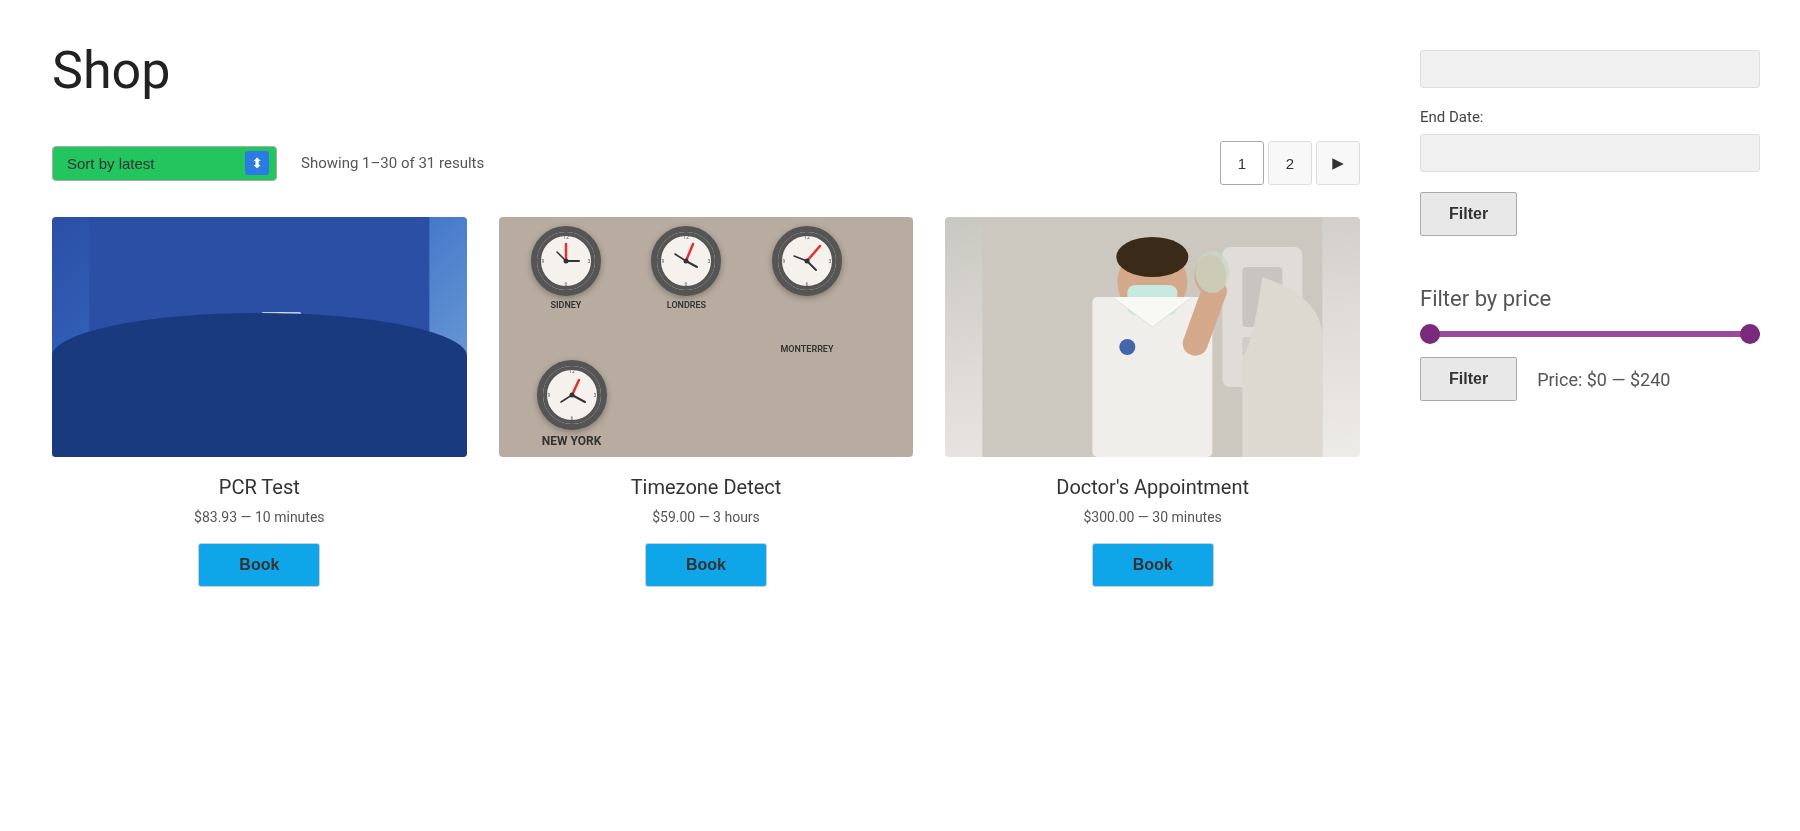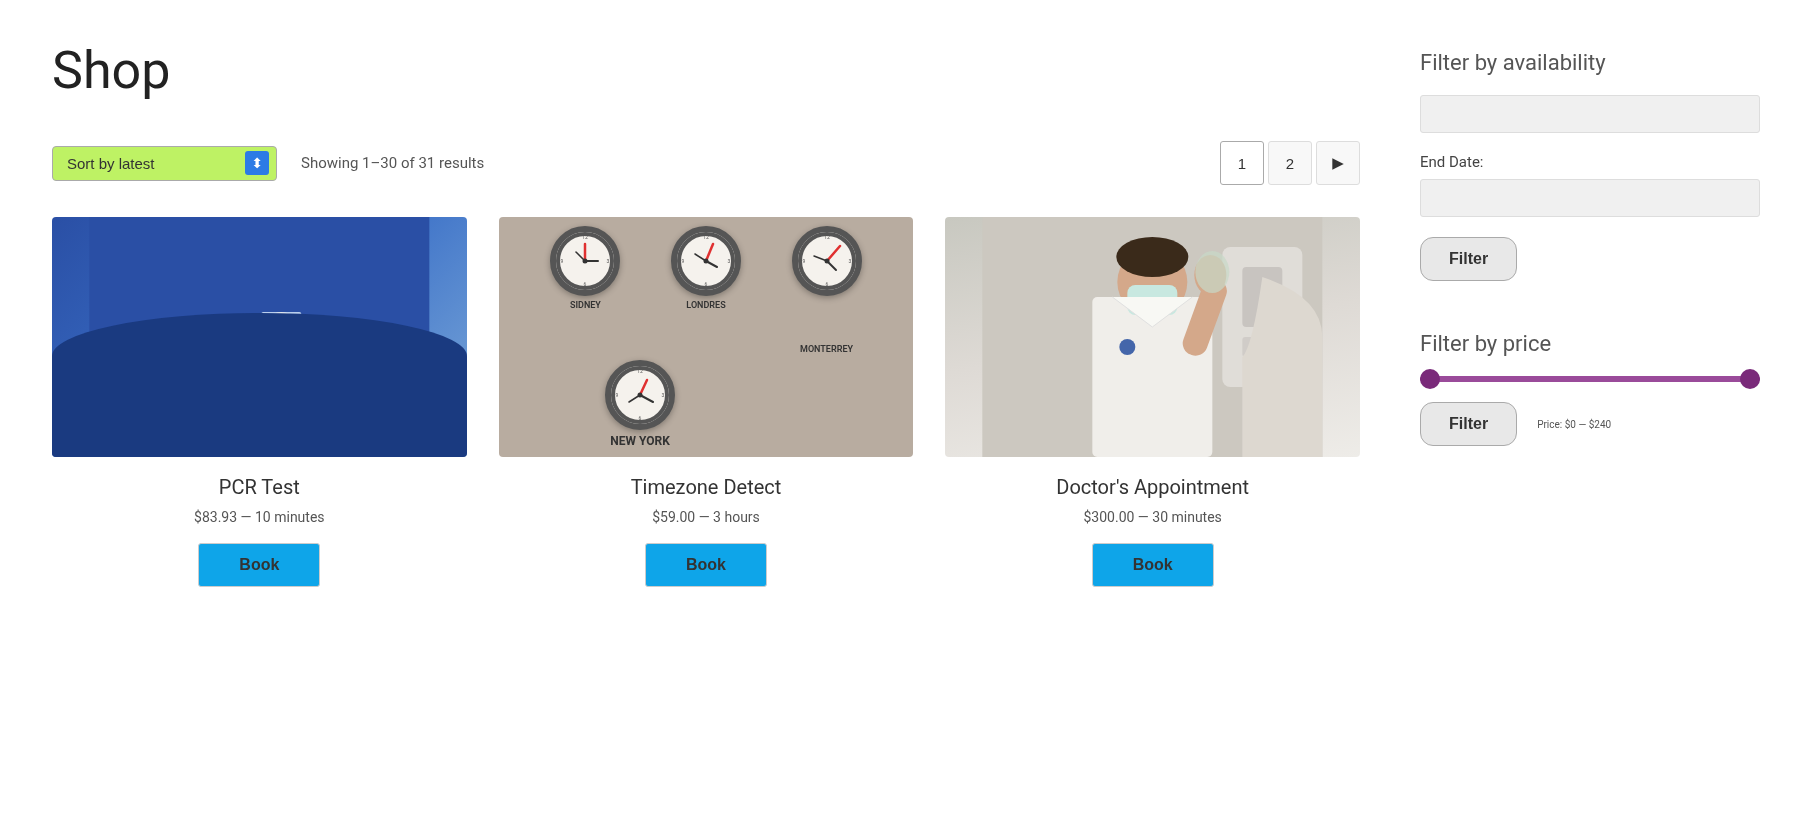--- a/index.html
+++ b/index.html
@@ -36,21 +36,21 @@
       gap: 24px;
       margin-bottom: 32px;
     }
     .sort-select-wrapper {
       position: relative;
       display: inline-block;
     }
     .sort-select {
       appearance: none;
       -webkit-appearance: none;
-      background: #bef264;
+      background: #22c55e;
       border: 1px solid #aaa;
       border-radius: 4px;
       padding: 8px 44px 8px 14px;
       font-size: 15px;
       color: #333;
       cursor: pointer;
       min-width: 180px;
     }
     .sort-select-arrow {
       position: absolute;
@@ -191,21 +191,21 @@
       color: #666;
       margin-bottom: 20px;
     }
     .filter-btn {
       border: 1px solid #aaa;
       background: #e8e8e8;
       padding: 12px 28px;
       font-size: 16px;
       font-weight: 600;
       cursor: pointer;
-      border-radius: 13px;
+      border-radius: 2px;
       color: #333;
       margin-bottom: 40px;
     }
     .price-section {
       margin-top: 10px;
     }
     .price-slider-wrapper {
       position: relative;
       margin: 20px 0;
     }
@@ -237,21 +237,21 @@
       background: #7a2a7a;
       border-radius: 50%;
       cursor: pointer;
     }
     .price-filter-row {
       display: flex;
       align-items: center;
       gap: 20px;
     }
     .price-range-text {
-      font-size: 10px;
+      font-size: 18px;
       color: #555;
     }
   </style>
 </head>
 <body>
 
 <div class="page-wrapper">
   <div class="main-content">
     <h1 class="shop-title">Shop</h1>
 
@@ -296,21 +296,21 @@
         <div class="product-name">PCR Test</div>
         <div class="product-meta">
           <span>$83.93</span>
           <span> — </span>
           <span>10 minutes</span>
         </div>
         <button class="book-btn">Book</button>
       </div>
 
       <div class="product-card">
-        <div class="product-image" style="background:#b8aca0; display:flex; flex-direction:column; align-items:center; justify-content:center; padding:12px;">
+        <div class="product-image" style="background:#b8aca0; display:flex; flex-direction:column; justify-content:center; padding:12px;">
           <div style="display:grid; grid-template-columns: repeat(3, 1fr); gap:10px; width:90%;">
             <div style="display:flex; flex-direction:column; align-items:center;">
               <div class="clock-circle">
                 <svg width="58" height="58" viewBox="0 0 58 58">
                   <circle cx="29" cy="29" r="27" fill="#f5f2ed" stroke="#555" stroke-width="4"></circle>
                   <line x1="29" y1="29" x2="29" y2="12" stroke="#e03030" stroke-width="2.5" stroke-linecap="round"></line>
                   <line x1="29" y1="29" x2="42" y2="29" stroke="#333" stroke-width="2" stroke-linecap="round"></line>
                   <line x1="29" y1="29" x2="20" y2="20" stroke="#333" stroke-width="1.5" stroke-linecap="round"></line>
                   <circle cx="29" cy="29" r="2.5" fill="#333"></circle>
                   <text x="29" y="7" text-anchor="middle" font-size="5" fill="#555">12</text>
@@ -416,21 +416,20 @@
           <span> — </span>
           <span>30 minutes</span>
         </div>
         <button class="book-btn">Book</button>
       </div>
 
     </div>
   </div>
 
   <div class="sidebar">
-    <h2 class="sidebar-section-title">Filter by availability</h2>
 
     <input type="text" class="filter-input" placeholder="" style="">
 
     <label class="filter-label">End Date:</label>
     <input type="text" class="filter-input" placeholder="" style="">
 
     <button class="filter-btn">Filter</button>
 
     <div class="price-section">
       <h2 class="sidebar-section-title">Filter by price</h2>

